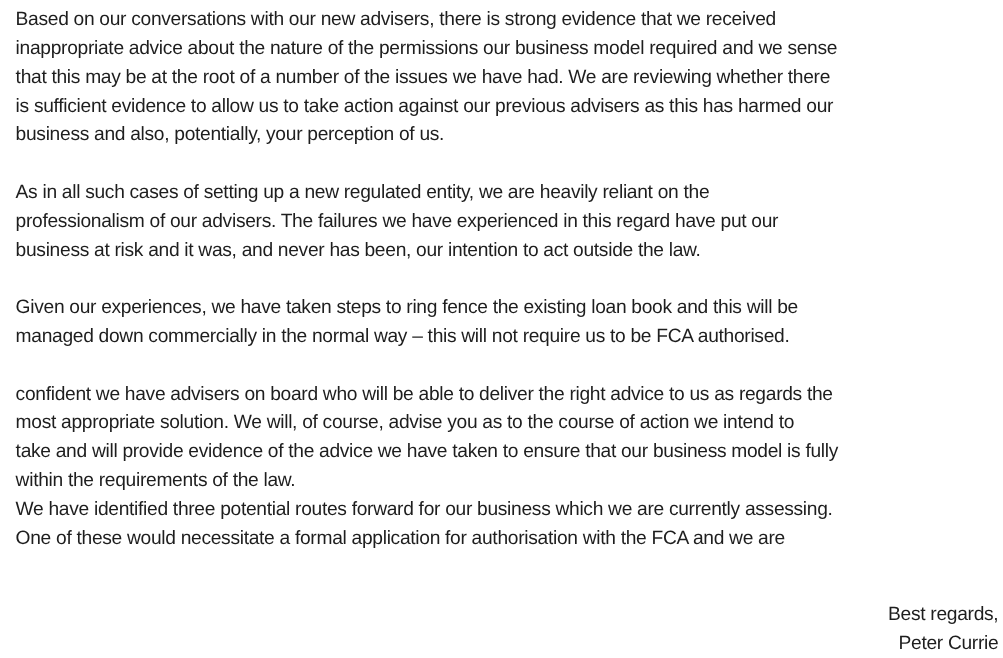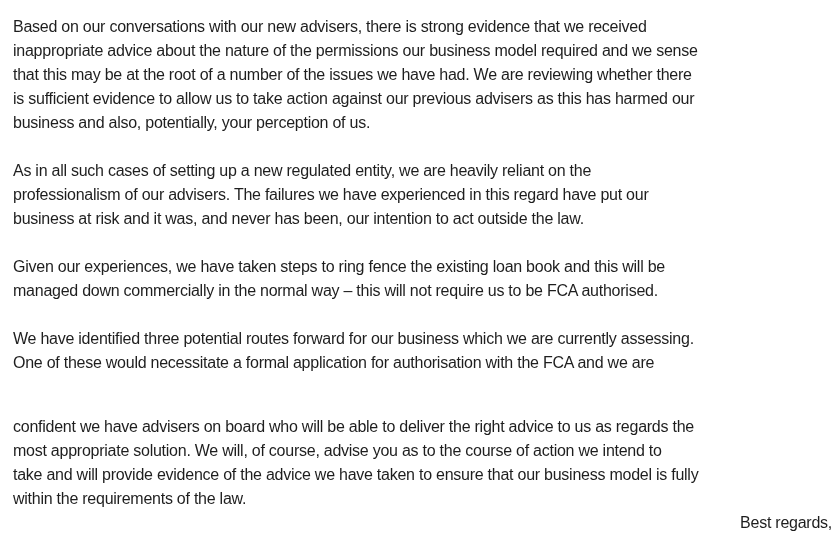--- a/index.html
+++ b/index.html
@@ -5,21 +5,21 @@
   * { margin: 0; padding: 0; box-sizing: border-box; }
   html, body {
     width: 836px;
     height: 548px;
     background: #ffffff;
     overflow: hidden;
   }
   .doc {
     width: 836px;
     height: 548px;
-    padding: 15px 4px 0 13px;
+    padding: 5px 4px 0 13px;
     font-family: "Liberation Sans", sans-serif;
     font-size: 16px;
     line-height: 24px;
     letter-spacing: -0.25px;
     color: #1e1e1e;
     background: #ffffff;
   }
   .para {
     white-space: pre-line;
     margin: 0 0 24px 0;
@@ -46,24 +46,25 @@
 is sufficient evidence to allow us to take action against our previous advisers as this has harmed our
 business and also, potentially, your perception of us.</p>
 
   <p class="para">As in all such cases of setting up a new regulated entity, we are heavily reliant on the
 professionalism of our advisers. The failures we have experienced in this regard have put our
 business at risk and it was, and never has been, our intention to act outside the law.</p>
 
   <p class="para">Given our experiences, we have taken steps to ring fence the existing loan book and this will be
 managed down commercially in the normal way – this will not require us to be FCA authorised.</p>
 
-  <p class="para gap-large">We have identified three potential routes forward for our business which we are currently assessing.
-One of these would necessitate a formal application for authorisation with the FCA and we are</p>
-
   <p class="para no-gap">confident we have advisers on board who will be able to deliver the right advice to us as regards the
 most appropriate solution. We will, of course, advise you as to the course of action we intend to
 take and will provide evidence of the advice we have taken to ensure that our business model is fully
 within the requirements of the law.</p>
 
+  <p class="para gap-large">We have identified three potential routes forward for our business which we are currently assessing.
+One of these would necessitate a formal application for authorisation with the FCA and we are</p>
+
   <div>
     <span class="sig-line">Best regards,</span>
+    <span class="sig-line">Peter Currie</span>
   </div>
 </div>
 
 </body></html>

